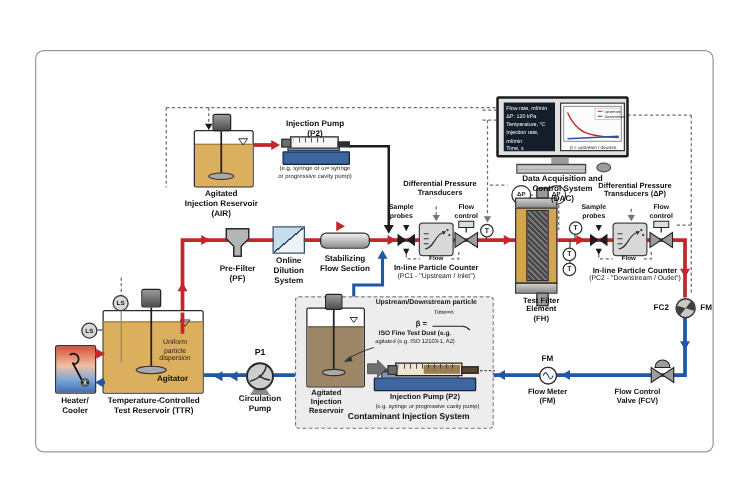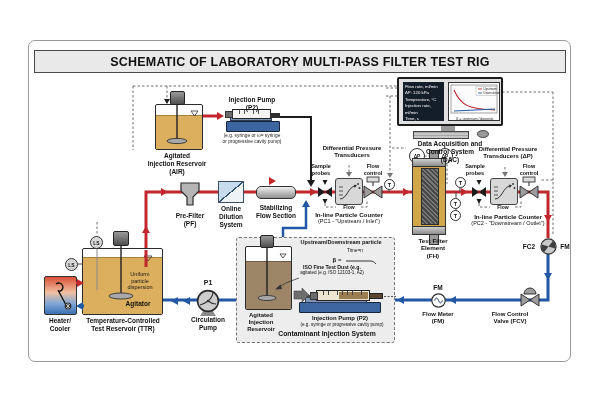--- a/index.html
+++ b/index.html
@@ -21,23 +21,20 @@
   .sens{position:absolute;z-index:2;border:1.2px solid #333;border-radius:50%;background:#fff;
         display:flex;align-items:center;justify-content:center;font-weight:bold;color:#111;box-sizing:border-box;}
   .pcbox{background:#d8d8d8;border:1.2px solid #444;border-radius:3px;}
   .screen-text{color:#fff;font-size:4.3px;line-height:1.5;padding:2px 1px 0 2px;}
 </style>
 </head>
 <body>
 
 <div class="stage">
   <div class="panel"></div>
-  <div class="titlebar">
-      <span>SCHEMATIC OF LABORATORY MULTI-PASS FILTER TEST RIG</span>
-    </div>
 
   <svg class="layer" id="pipes">
 
     <g stroke="#6e6e6e" stroke-width="1" fill="none" stroke-dasharray="2.5,2">
       <path d="M133,86 H397"></path>
         <path d="M133,86 V150"></path>
         <path d="M167,86 V100"></path>
       <path d="M386,88 H397"></path>
         <path d="M386,96 H397"></path>
         <path d="M390,96 V173"></path>

